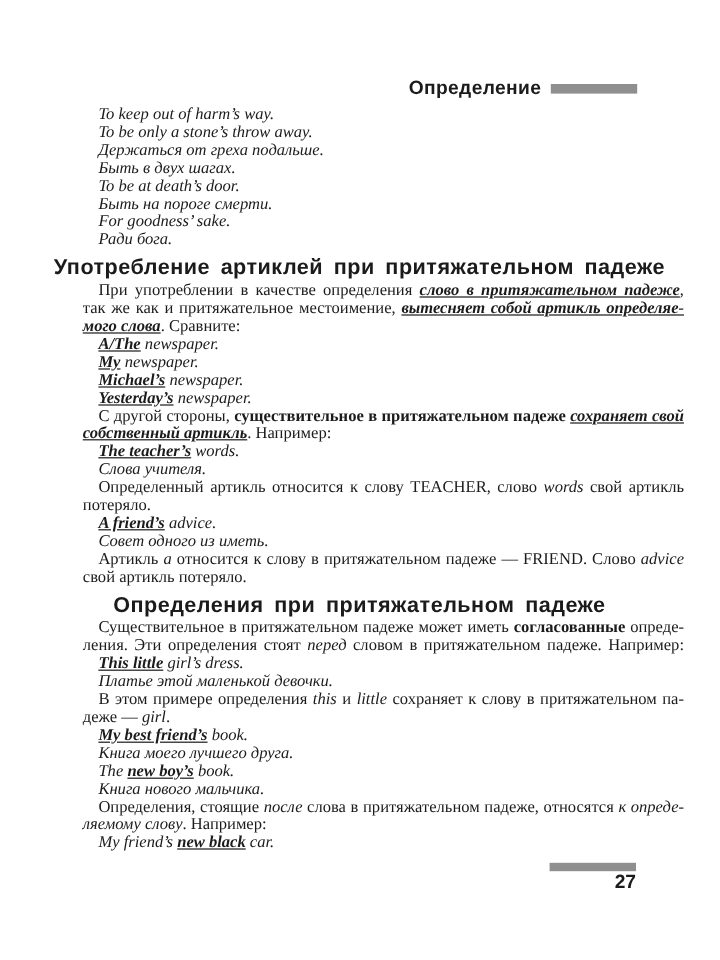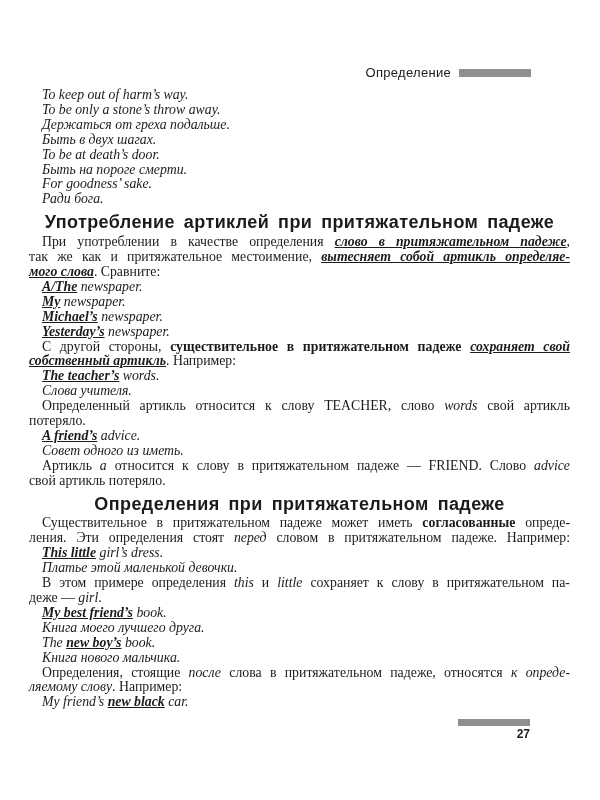--- a/index.html
+++ b/index.html
@@ -11,34 +11,34 @@
     font-family: "Liberation Serif", serif;
     color: #1b1b1b;
   }
   .header {
     position: absolute;
     top: 65px; right: 69px;
     display: flex; align-items: center; gap: 8px;
   }
   .header-title {
     font-family: "Liberation Sans", sans-serif;
-    font-weight: normal; font-size: 13px;
+    font-weight: bold; font-size: 16px;
     letter-spacing: 0.3px; color: #1b1b1b;
     white-space: nowrap;
   }
   .header-bar {
     width: 72px; height: 8px;
     background: #8f8f8f;
   }
   .content {
     position: absolute;
     left: 29px; top: 88px; width: 541px;
     font-size: 13.8px; line-height: 14.9px;
   }
-  .line { white-space: normal; }
+  .line { white-space: normal; margin-left: 40px; }
   .line.indent { padding-left: 13px; }
   .line.just { text-align: justify; text-align-last: justify; }
   .s-r { font-style: normal; font-weight: normal; }
   .s-i { font-style: italic; }
   .s-b { font-weight: bold; }
   .s-bi { font-weight: bold; font-style: italic; text-decoration: underline; }
   .heading {
     font-family: "Liberation Sans", sans-serif;
     font-weight: bold; font-size: 18px;
     text-align: center;
@@ -50,21 +50,21 @@
     position: absolute;
     top: 719px; left: 458px;
     width: 72px; height: 7px;
     background: #8f8f8f;
   }
   .page-number {
     position: absolute;
     top: 727px; left: 458px; width: 72px;
     text-align: right;
     font-family: "Liberation Sans", sans-serif;
-    font-weight: bold; font-size: 12px;
+    font-weight: bold; font-size: 16px;
     color: #1b1b1b;
   }
 </style>
 </head>
 <body>
 
 <div class="page">
 
   <div class="header">
     <span class="header-title">Определение</span>

